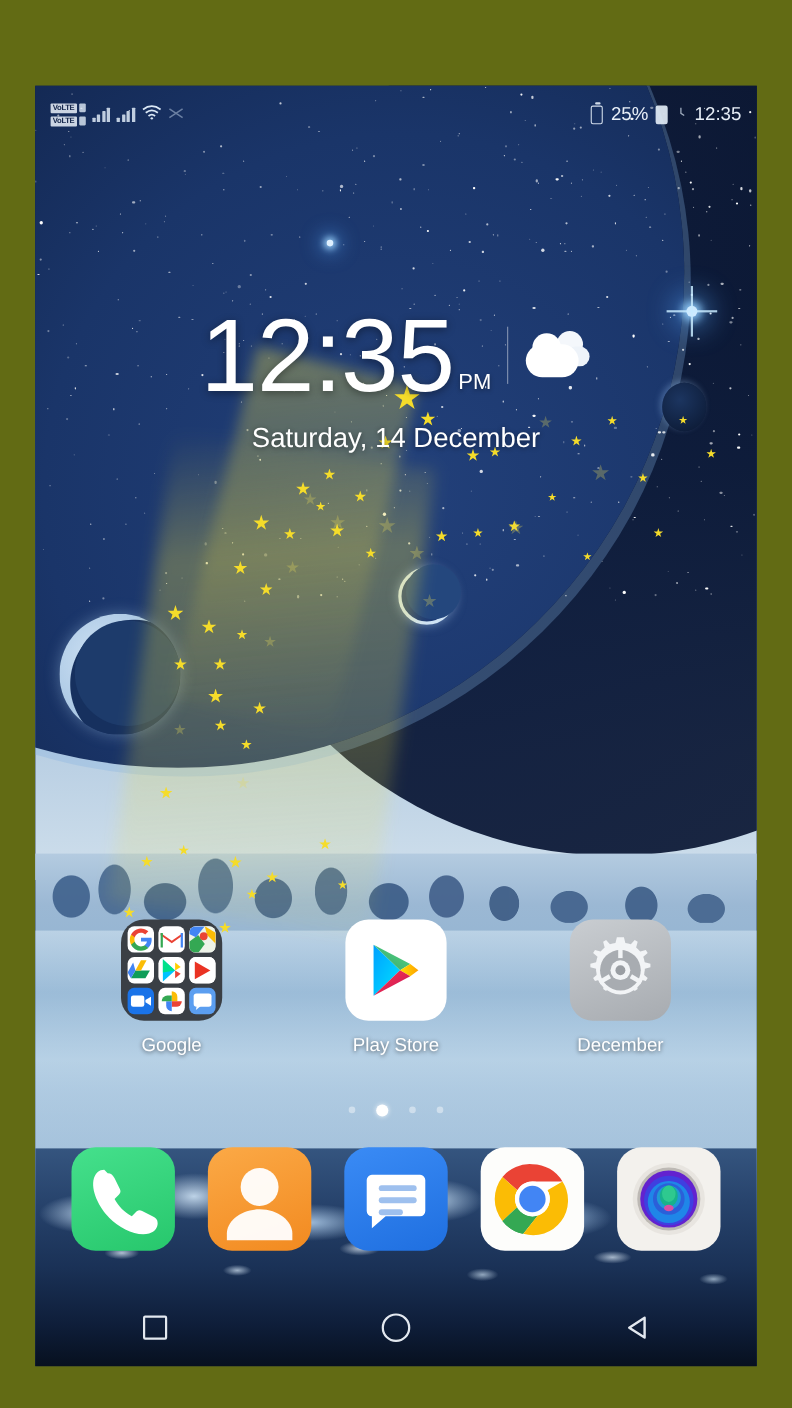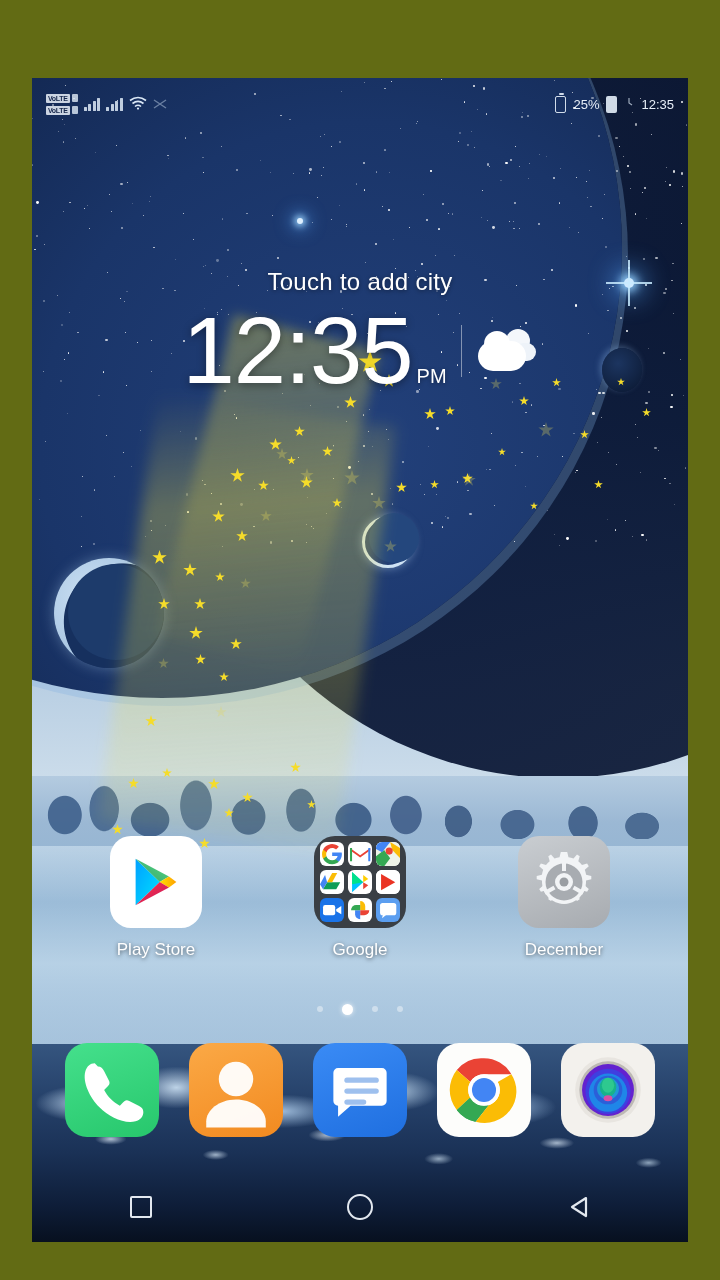--- a/index.html
+++ b/index.html
@@ -172,21 +172,21 @@
   .volte-badge {
     font-size:7px; font-weight:bold; letter-spacing:-.3px;
     background:rgba(235,242,250,.85); color:#14254a;
     padding:1px 2px; border-radius:1px; line-height:1;
   }
   .sim-pip { width:6px; height:8px; background:rgba(225,236,248,.8); border-radius:1px; font-size:5px; }
   .bars { display:flex; align-items:flex-end; gap:1.5px; height:14px; }
   .bars i { width:3px; background:rgba(222,234,247,.85); border-radius:.5px; display:block; }
   .bars i:nth-child(1){height:4px}.bars i:nth-child(2){height:7px}
   .bars i:nth-child(3){height:10px}.bars i:nth-child(4){height:13px}
-  .sb-right { display:flex; align-items:center; gap:7px; font-size:13px;justify-content:flex-end; }
+  .sb-right { display:flex; align-items:center; gap:7px; font-size:17px;justify-content:flex-end; }
   .batt-icon {
     width:11px; height:17px; border:1.6px solid rgba(230,240,250,.9); border-radius:2px;
     position:relative;
   }
   .batt-icon::before{content:"";position:absolute;left:3px;top:-4px;width:5px;height:2.5px;background:rgba(230,240,250,.9);border-radius:1px;}
   .batt-solid { width:11px; height:17px; background:rgba(230,240,250,.9); border-radius:2px; }
 
   
   .clockw { position:absolute; left:0; top:190px; width:100%; text-align:center; z-index:30; color:#fff; }
   .addcity { font-size:24px; font-weight:300; letter-spacing:.3px; text-shadow:0 1px 4px rgba(0,0,0,.45); }
@@ -815,65 +815,35 @@
       <span style="opacity:.7">
         <svg width="10" height="12" viewBox="0 0 10 12">
             <path d="M5 1 v5 l3 2" stroke="#dbe8f6" stroke-width="1.2" fill="none"></path>
           </svg>
       </span>
       <span>12:35</span>
     </div>
   </div>
 
   <div class="clockw">
-    <div class="addcity">Touch to add city</div>
     <div class="timerow">
       <span class="bigtime">12:35</span>
       <span class="ampm">PM</span>
       <span class="wdivider"></span>
       <span class="wicon">
         <i class="c3"></i>
           <i class="c4"></i>
           <i class="c2"></i>
           <i class="c1"></i>
       </span>
     </div>
+    <div class="datetext">Saturday, 14 December</div>
   </div>
 
   <div class="appgrid">
-
-    <div class="app">
-      <div class="appicon play">
-        <svg viewBox="0 0 48 54">
-          <defs>
-            <linearGradient id="pg1" x1="0" y1="0" x2="1" y2="1">
-              <stop offset="0" stop-color="#00A0FF"></stop>
-                <stop offset="1" stop-color="#00E2FF"></stop>
-            </linearGradient>
-            <linearGradient id="pg2" x1="0" y1="0" x2="1" y2="0">
-              <stop offset="0" stop-color="#FFE000"></stop>
-                <stop offset="1" stop-color="#FFA000"></stop>
-            </linearGradient>
-            <linearGradient id="pg3" x1="0" y1="0" x2="1" y2="1">
-              <stop offset="0" stop-color="#FF3A44"></stop>
-                <stop offset="1" stop-color="#C31162"></stop>
-            </linearGradient>
-            <linearGradient id="pg4" x1="0" y1="1" x2="1" y2="0">
-              <stop offset="0" stop-color="#32A071"></stop>
-                <stop offset="1" stop-color="#5ADB7E"></stop>
-            </linearGradient>
-          </defs>
-          <path fill="url(#pg1)" d="M2 2 L2 52 L28 27 Z"></path>
-          <path fill="url(#pg4)" d="M2 2 L38 21 L28 27 Z"></path>
-          <path fill="url(#pg2)" d="M38 21 L46 27 L38 33 L28 27 Z"></path>
-          <path fill="url(#pg3)" d="M2 52 L38 33 L28 27 Z"></path>
-        </svg>
-      </div>
-      <div class="applabel">Play Store</div>
-    </div>
 
     <div class="app">
       <div class="appicon folder">
         <div class="fi">
           <svg viewBox="0 0 24 24" width="100%" height="100%">
               <path fill="#4285F4" d="M21.6 12.2c0-.6-.1-1.2-.2-1.8H12v3.4h5.4a4.6 4.6 0 0 1-2 3v2.5h3.2c1.9-1.7 3-4.3 3-7.1z"></path>
               <path fill="#34A853" d="M12 22c2.7 0 5-.9 6.6-2.4l-3.2-2.5c-.9.6-2 1-3.4 1-2.6 0-4.8-1.8-5.6-4.1H3.1v2.6A10 10 0 0 0 12 22z"></path>
               <path fill="#FBBC05" d="M6.4 14c-.2-.6-.3-1.3-.3-2s.1-1.4.3-2V7.4H3.1A10 10 0 0 0 2 12c0 1.6.4 3.2 1.1 4.6L6.4 14z"></path>
               <path fill="#EA4335" d="M12 5.9c1.5 0 2.8.5 3.8 1.5l2.8-2.8A10 10 0 0 0 3.1 7.4L6.4 10c.8-2.3 3-4.1 5.6-4.1z"></path>
             </svg>
@@ -936,20 +906,50 @@
           <svg viewBox="0 0 24 24" width="100%" height="100%">
               <rect x="4" y="5" width="16" height="12" rx="2.5" fill="#fff"></rect>
               <path fill="#fff" d="M7 15l-1 5 6-5z"></path>
             </svg>
         </div>
       </div>
       <div class="applabel">Google</div>
     </div>
 
     <div class="app">
+      <div class="appicon play">
+        <svg viewBox="0 0 48 54">
+          <defs>
+            <linearGradient id="pg1" x1="0" y1="0" x2="1" y2="1">
+              <stop offset="0" stop-color="#00A0FF"></stop>
+                <stop offset="1" stop-color="#00E2FF"></stop>
+            </linearGradient>
+            <linearGradient id="pg2" x1="0" y1="0" x2="1" y2="0">
+              <stop offset="0" stop-color="#FFE000"></stop>
+                <stop offset="1" stop-color="#FFA000"></stop>
+            </linearGradient>
+            <linearGradient id="pg3" x1="0" y1="0" x2="1" y2="1">
+              <stop offset="0" stop-color="#FF3A44"></stop>
+                <stop offset="1" stop-color="#C31162"></stop>
+            </linearGradient>
+            <linearGradient id="pg4" x1="0" y1="1" x2="1" y2="0">
+              <stop offset="0" stop-color="#32A071"></stop>
+                <stop offset="1" stop-color="#5ADB7E"></stop>
+            </linearGradient>
+          </defs>
+          <path fill="url(#pg1)" d="M2 2 L2 52 L28 27 Z"></path>
+          <path fill="url(#pg4)" d="M2 2 L38 21 L28 27 Z"></path>
+          <path fill="url(#pg2)" d="M38 21 L46 27 L38 33 L28 27 Z"></path>
+          <path fill="url(#pg3)" d="M2 52 L38 33 L28 27 Z"></path>
+        </svg>
+      </div>
+      <div class="applabel">Play Store</div>
+    </div>
+
+    <div class="app">
       <div class="appicon settings">
         <svg width="68" height="68" viewBox="0 0 68 68">
           <g fill="#f2f4f6">
             <path d="M34 4 l3.2 0 1.3 5.2 a25 25 0 0 1 5 1.3 l3.5-4 2.7 1.7 -1.4 5.1 a25 25 0 0 1 3.7 3.7 l5.1-1.4 1.7 2.7 -4 3.5 a25 25 0 0 1 1.3 5 l5.2 1.3 0 3.2 -5.2 1.3 a25 25 0 0 1 -1.3 5 l4 3.5 -1.7 2.7 -5.1-1.4 a25 25 0 0 1 -3.7 3.7 l1.4 5.1 -2.7 1.7 -3.5-4 a25 25 0 0 1 -5 1.3 l-1.3 5.2 -3.2 0 -3.2 0 -1.3-5.2 a25 25 0 0 1 -5-1.3 l-3.5 4 -2.7-1.7 1.4-5.1 a25 25 0 0 1 -3.7-3.7 l-5.1 1.4 -1.7-2.7 4-3.5 a25 25 0 0 1 -1.3-5 l-5.2-1.3 0-3.2 5.2-1.3 a25 25 0 0 1 1.3-5 l-4-3.5 1.7-2.7 5.1 1.4 a25 25 0 0 1 3.7-3.7 l-1.4-5.1 2.7-1.7 3.5 4 a25 25 0 0 1 5-1.3 l1.3-5.2 z"></path>
           </g>
           <circle cx="34" cy="34" r="22" fill="#f2f4f6"></circle>
           <circle cx="34" cy="34" r="18.5" fill="#a8acb1"></circle>
           <circle cx="34" cy="34" r="9" fill="#f2f4f6"></circle>
           <circle cx="34" cy="34" r="4.5" fill="#9a9ea3"></circle>
           <g fill="#f2f4f6">

